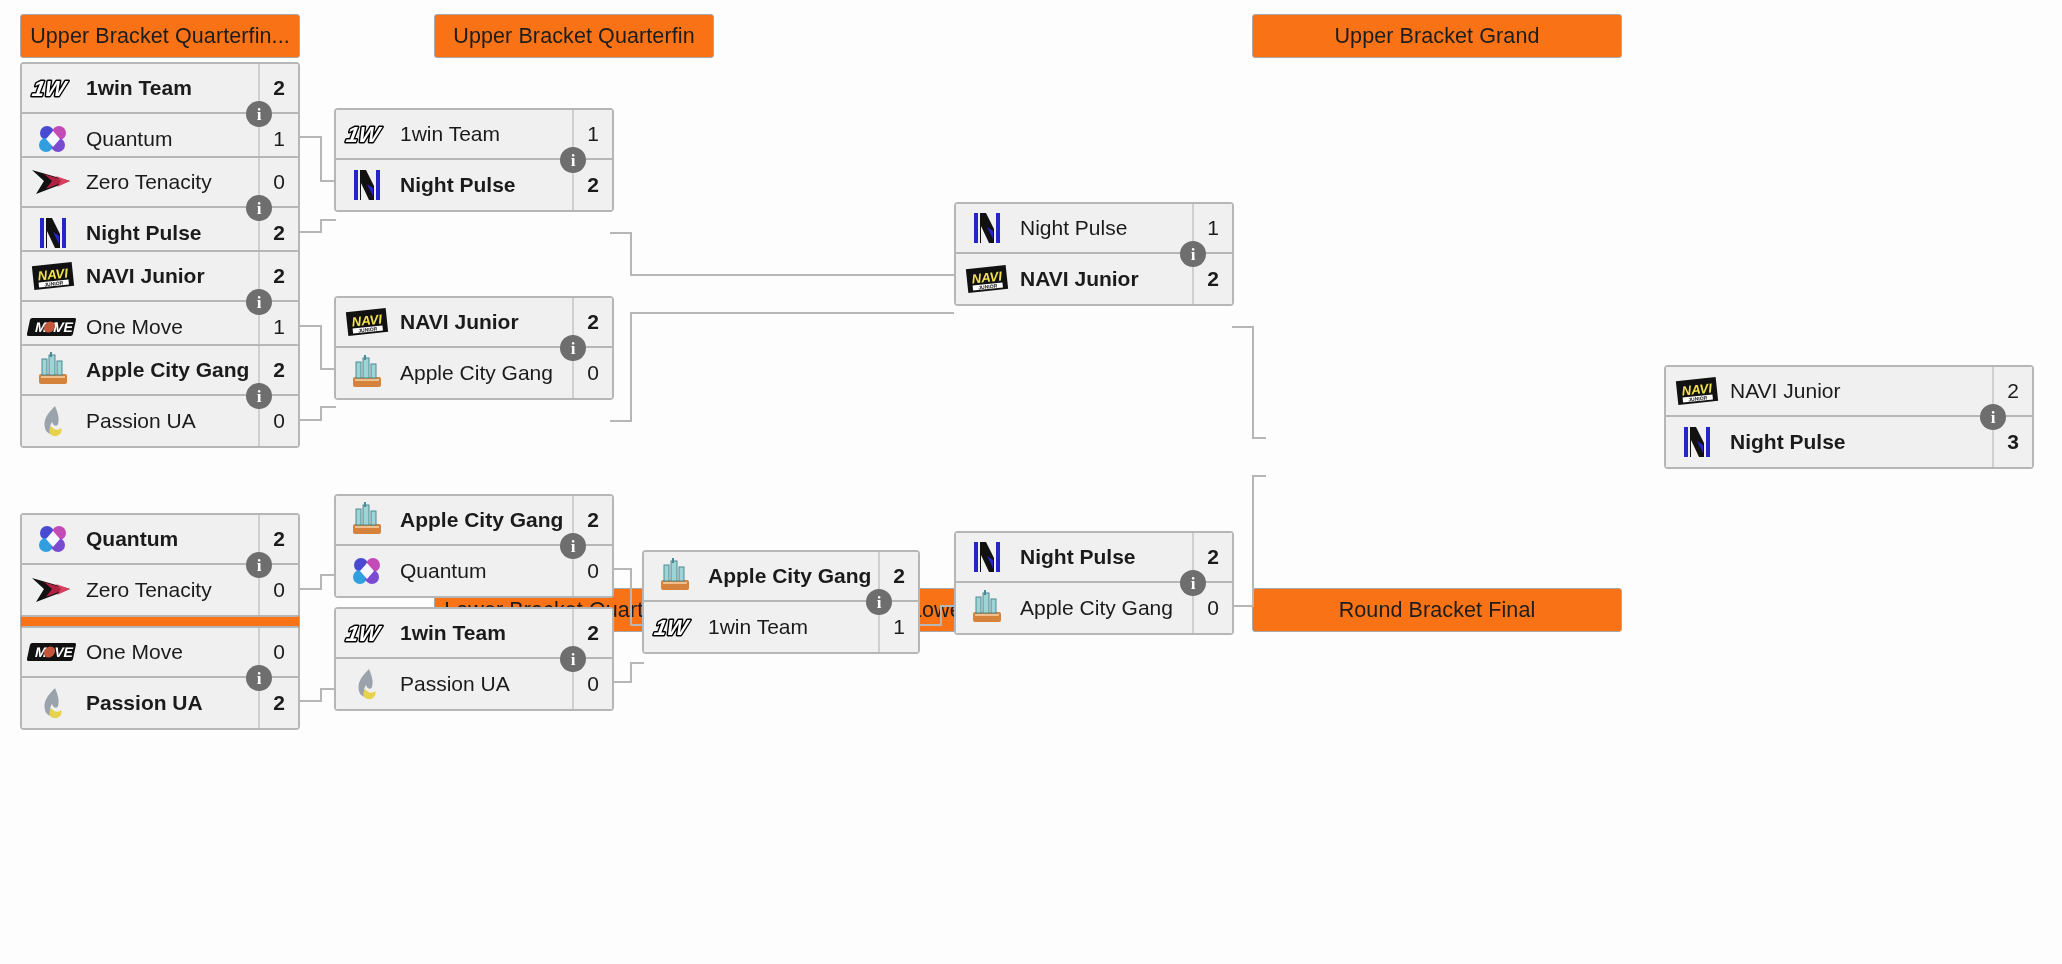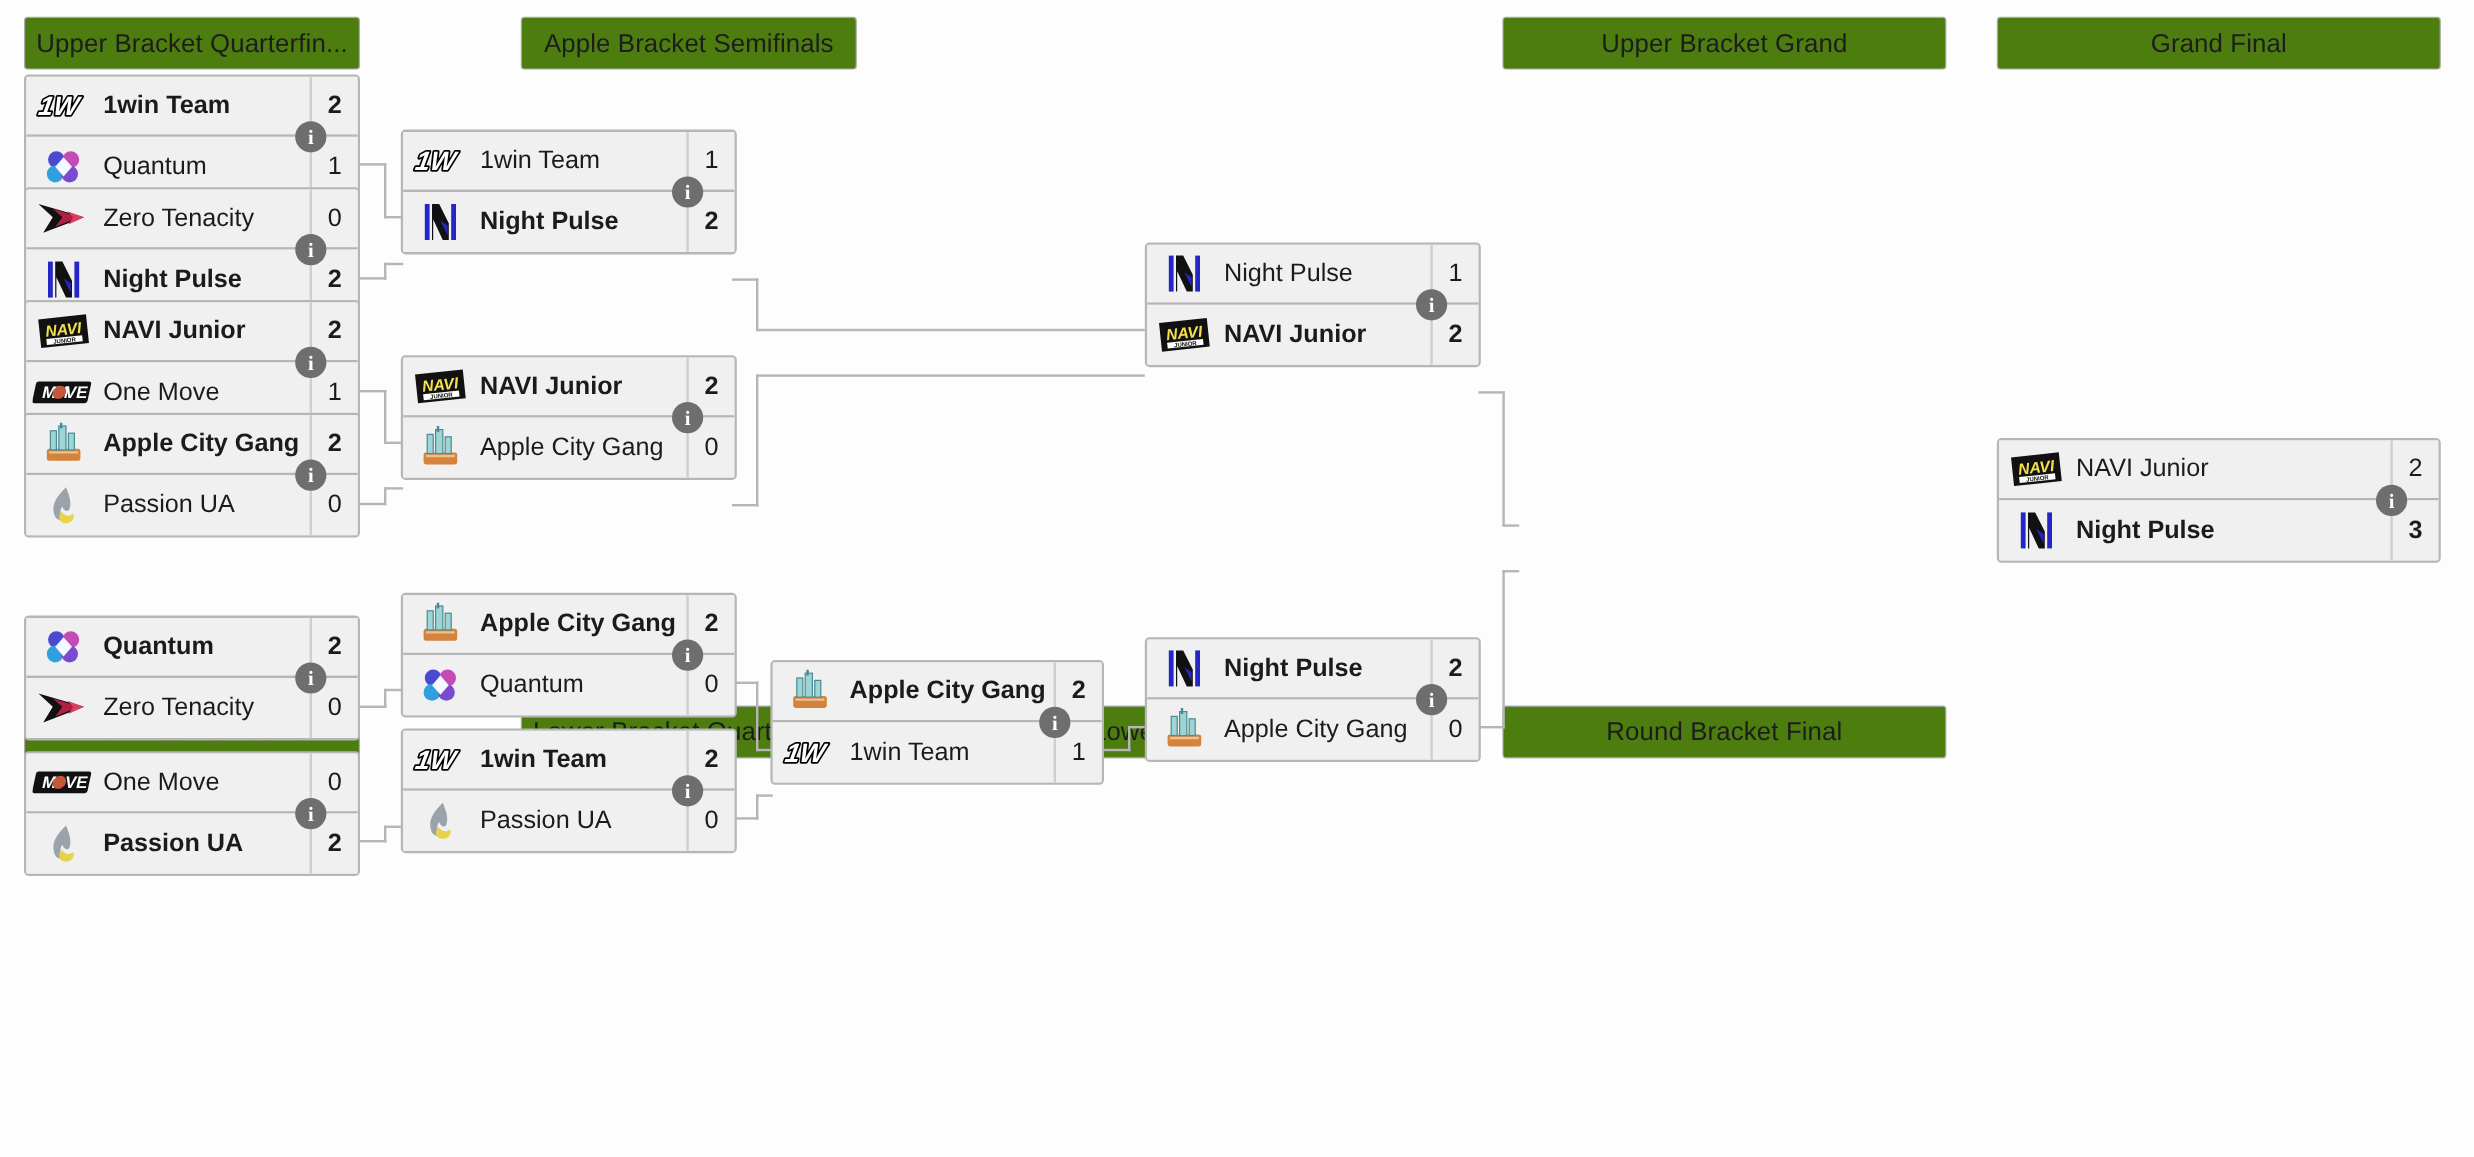--- a/index.html
+++ b/index.html
@@ -10,21 +10,21 @@
     overflow:hidden;
     position:relative;
   }
   #bracket{position:absolute;left:0;top:0;width:2062px;height:964px;}
 
   
   .round-header{
     position:absolute;
     box-sizing:border-box;
     height:44px;
-    background:#4d7c0f;
+    background:#f97316;
     border:1px solid #a9a9a9;
     border-radius:3px;
     display:flex;align-items:center;justify-content:center;
     font-size:21.5px;
     color:#1d1d1d;
     white-space:nowrap;
     overflow:hidden;
     letter-spacing:.1px;
   }
 
@@ -97,27 +97,24 @@
 </style>
 </head>
 <body>
 
 <div id="bracket">
 
   <div class="round-header" style="left:20px;top:14px;width:280px;">
     <span>Upper Bracket Quarterfin...</span>
   </div>
   <div class="round-header" style="left:434px;top:14px;width:280px;">
-    <span>Apple Bracket Semifinals</span>
+    <span>Upper Bracket Quarterfin</span>
   </div>
   <div class="round-header" style="left:1252px;top:14px;width:370px;">
     <span>Upper Bracket Grand</span>
-  </div>
-  <div class="round-header" style="left:1664px;top:14px;width:370px;">
-    <span>Grand Final</span>
   </div>
   <div class="round-header" style="left:20px;top:588px;width:280px;">
     <span>Lower Bracket Round 1</span>
   </div>
   <div class="round-header" style="left:434px;top:588px;width:280px;">
     <span>Lower Bracket Quarterfin...</span>
   </div>
   <div class="round-header" style="left:842px;top:588px;width:370px;">
     <span>Lower Bracket Semifinal</span>
   </div>

